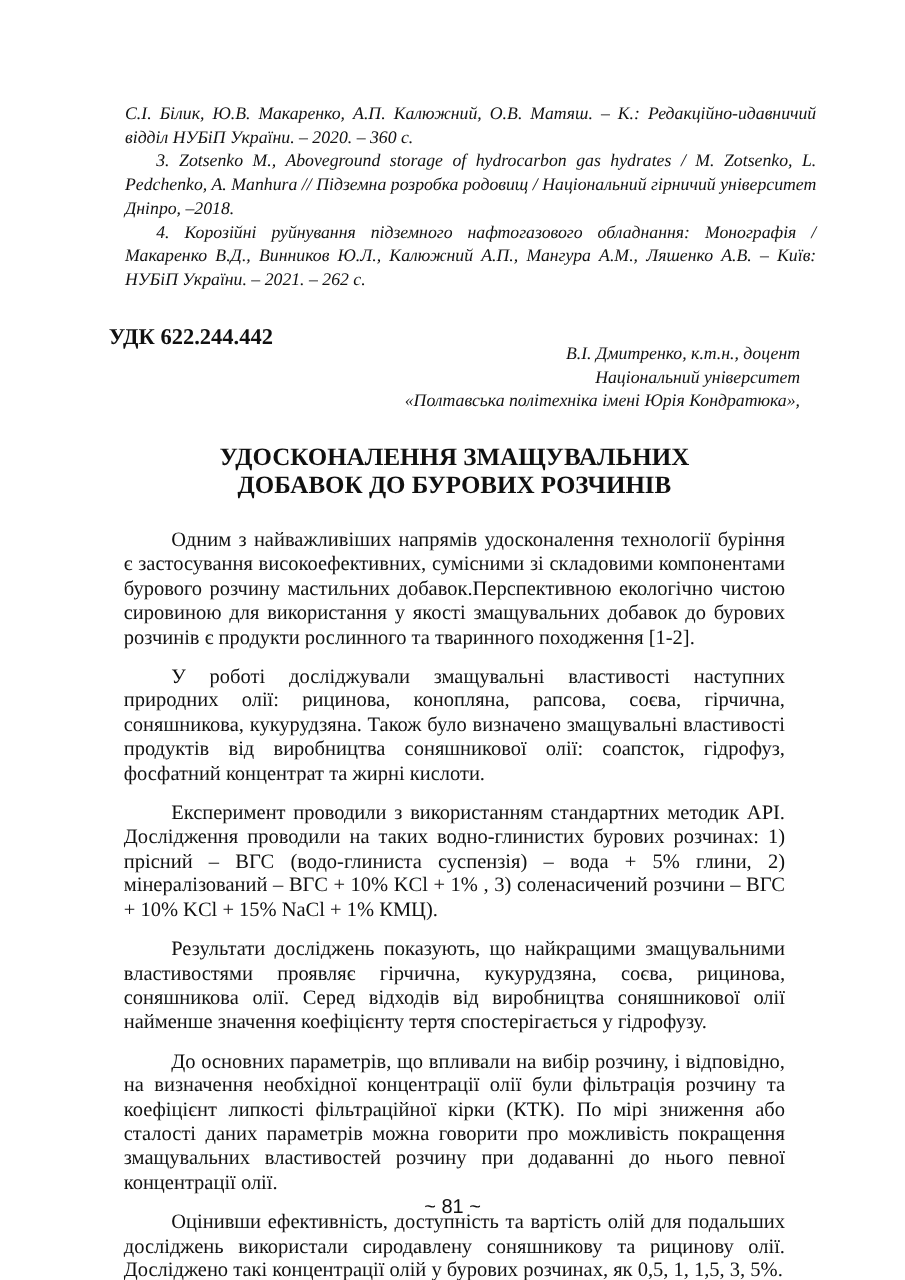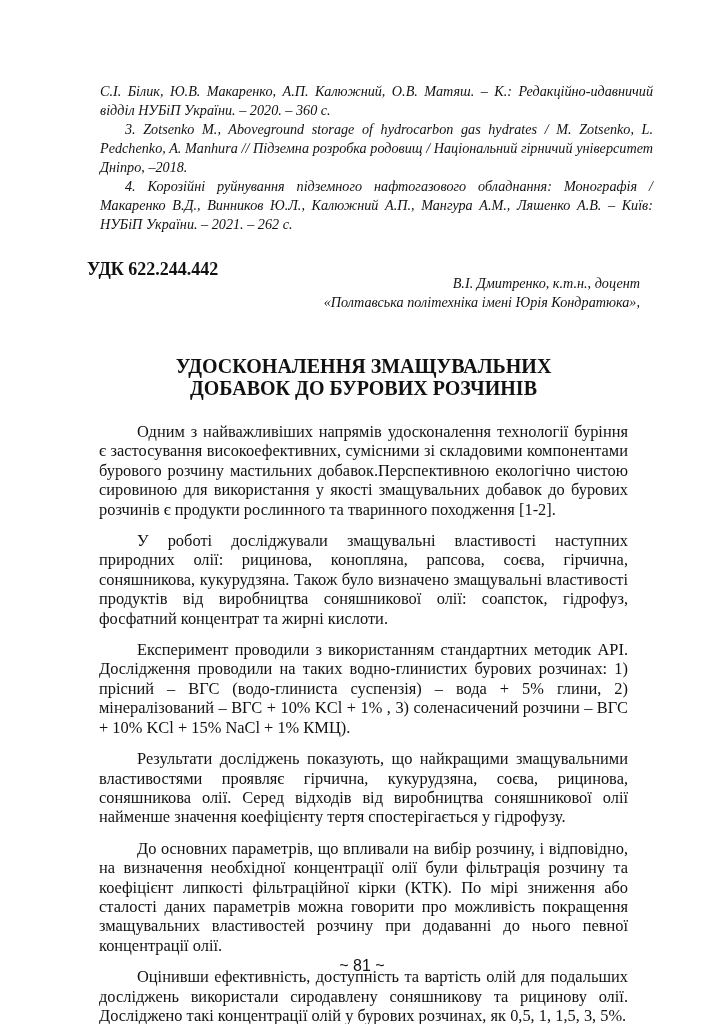--- a/index.html
+++ b/index.html
@@ -22,20 +22,21 @@
 <div class="page refs">
   <p>С.І. Білик, Ю.В. Макаренко, А.П. Калюжний, О.В. Матяш. – К.: Редакційно-идавничий відділ НУБіП України. – 2020. – 360 с.</p>
   <p class="ind">3. Zotsenko M., Aboveground storage of hydrocarbon gas hydrates / M. Zotsenko, L. Pedchenko, A. Manhura // Підземна розробка родовищ / Національний гірничий університет  Дніпро, –2018.</p>
   <p class="ind">4. Корозійні руйнування підземного нафтогазового обладнання: Монографія / Макаренко В.Д., Винников Ю.Л., Калюжний А.П., Мангура А.М., Ляшенко А.В. – Київ: НУБіП України. – 2021. – 262 с.</p>
 </div>
 
 <div class="udk">УДК 622.244.442</div>
 
 <div class="authors">
   <div>В.І. Дмитренко, к.т.н., доцент</div>
+  <div>Національний університет</div>
   <div>«Полтавська політехніка імені Юрія Кондратюка»,</div>
 </div>
 
 <div class="title">
   <div>УДОСКОНАЛЕННЯ ЗМАЩУВАЛЬНИХ</div>
   <div>ДОБАВОК ДО БУРОВИХ РОЗЧИНІВ</div>
 </div>
 
 <div class="body">
   <p>Одним з найважливіших напрямів удосконалення технології буріння є застосування високоефективних, сумісними зі складовими компонентами бурового розчину мастильних добавок.Перспективною екологічно чистою сировиною для використання у якості змащувальних добавок до бурових розчинів є продукти рослинного та тваринного походження [1-2].</p>

